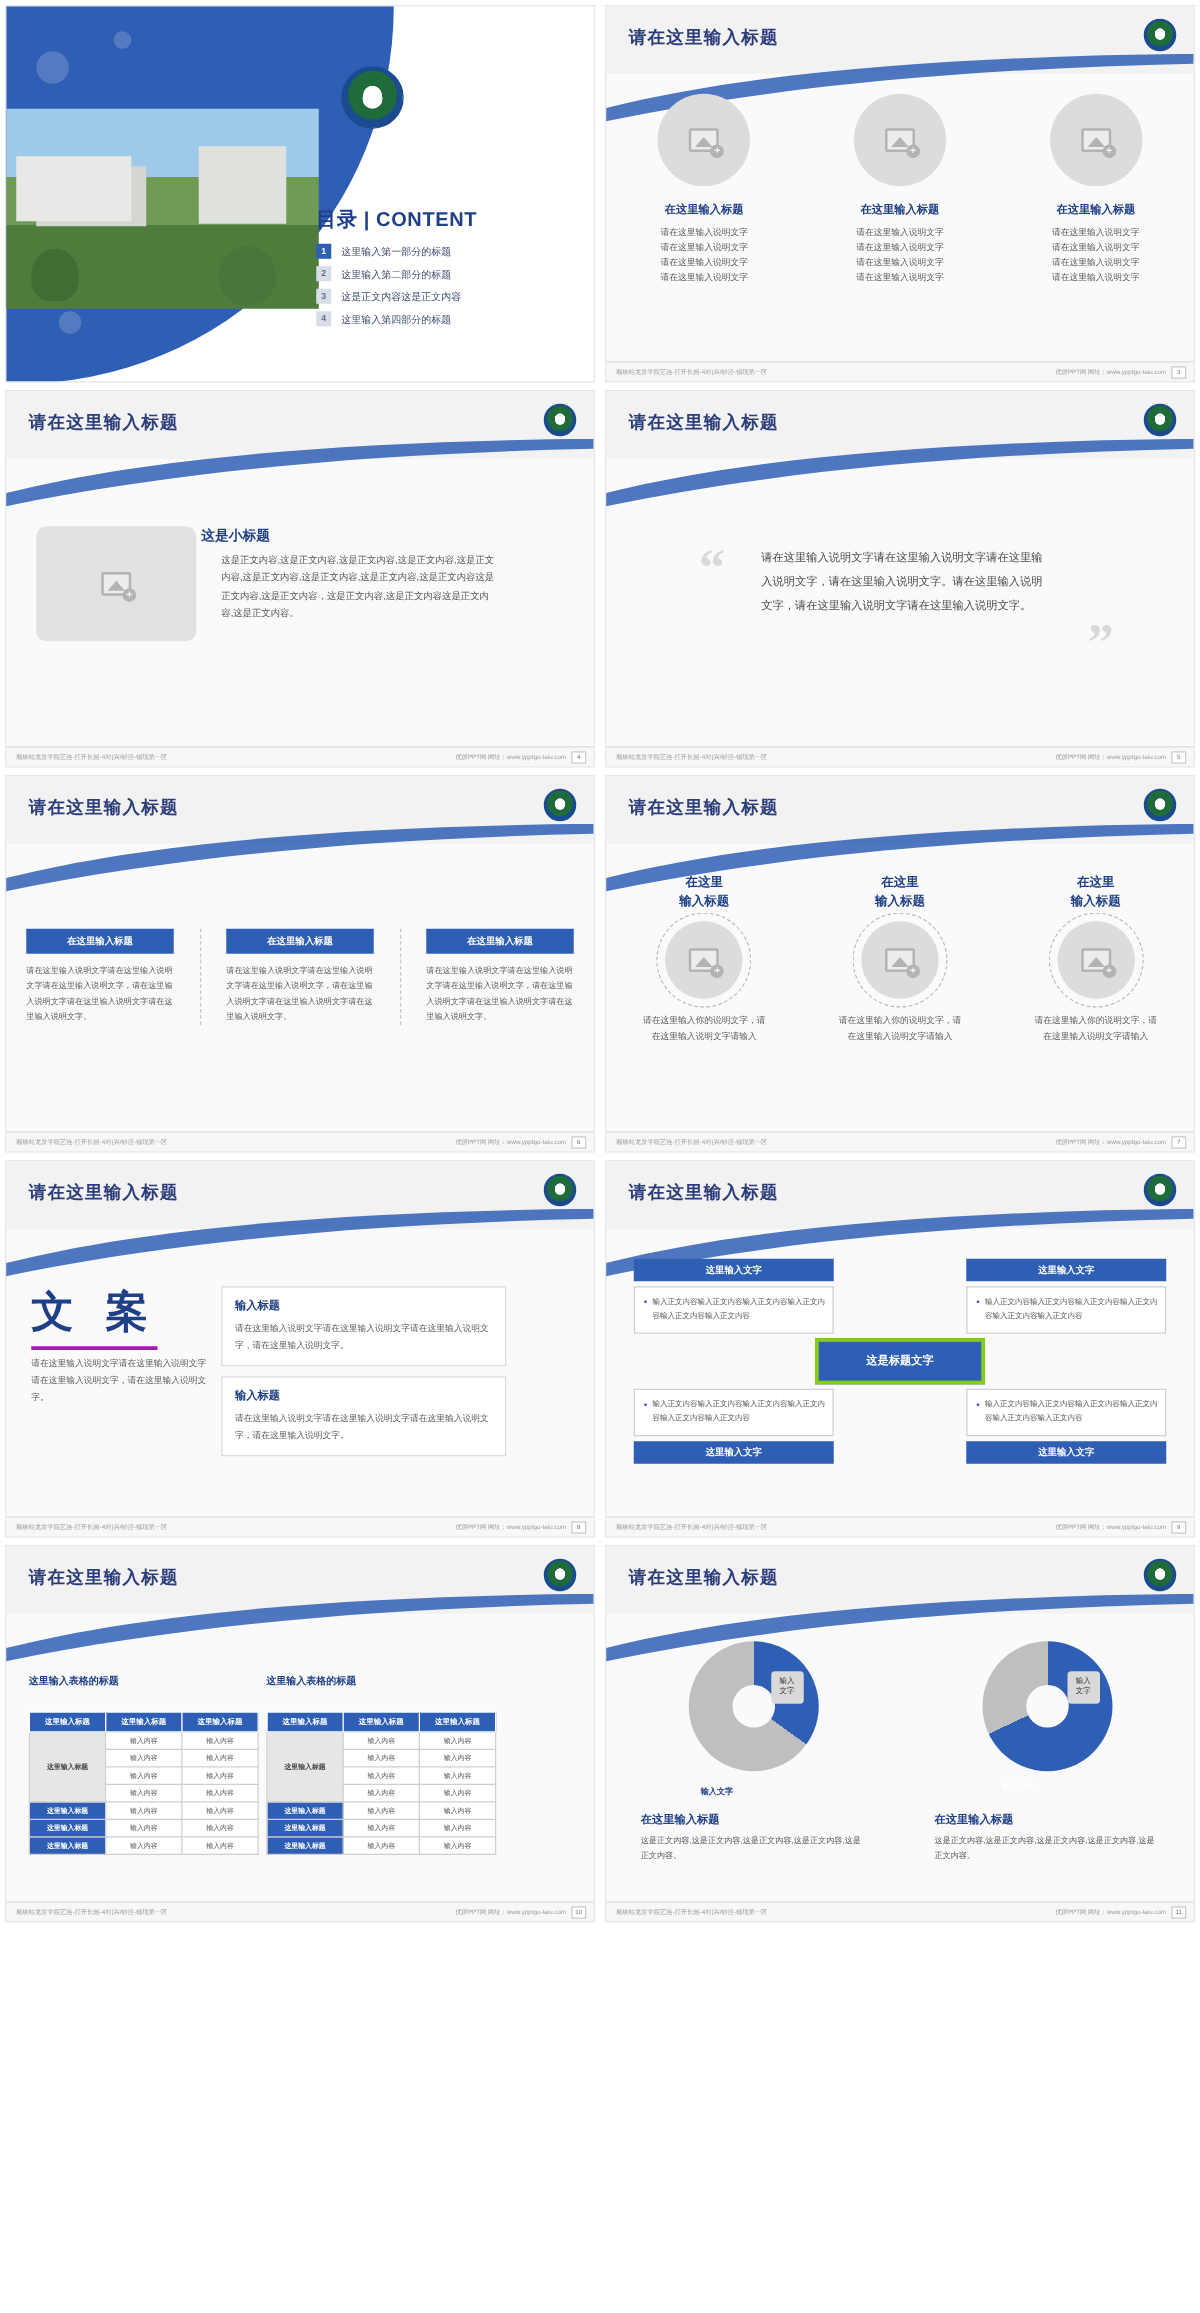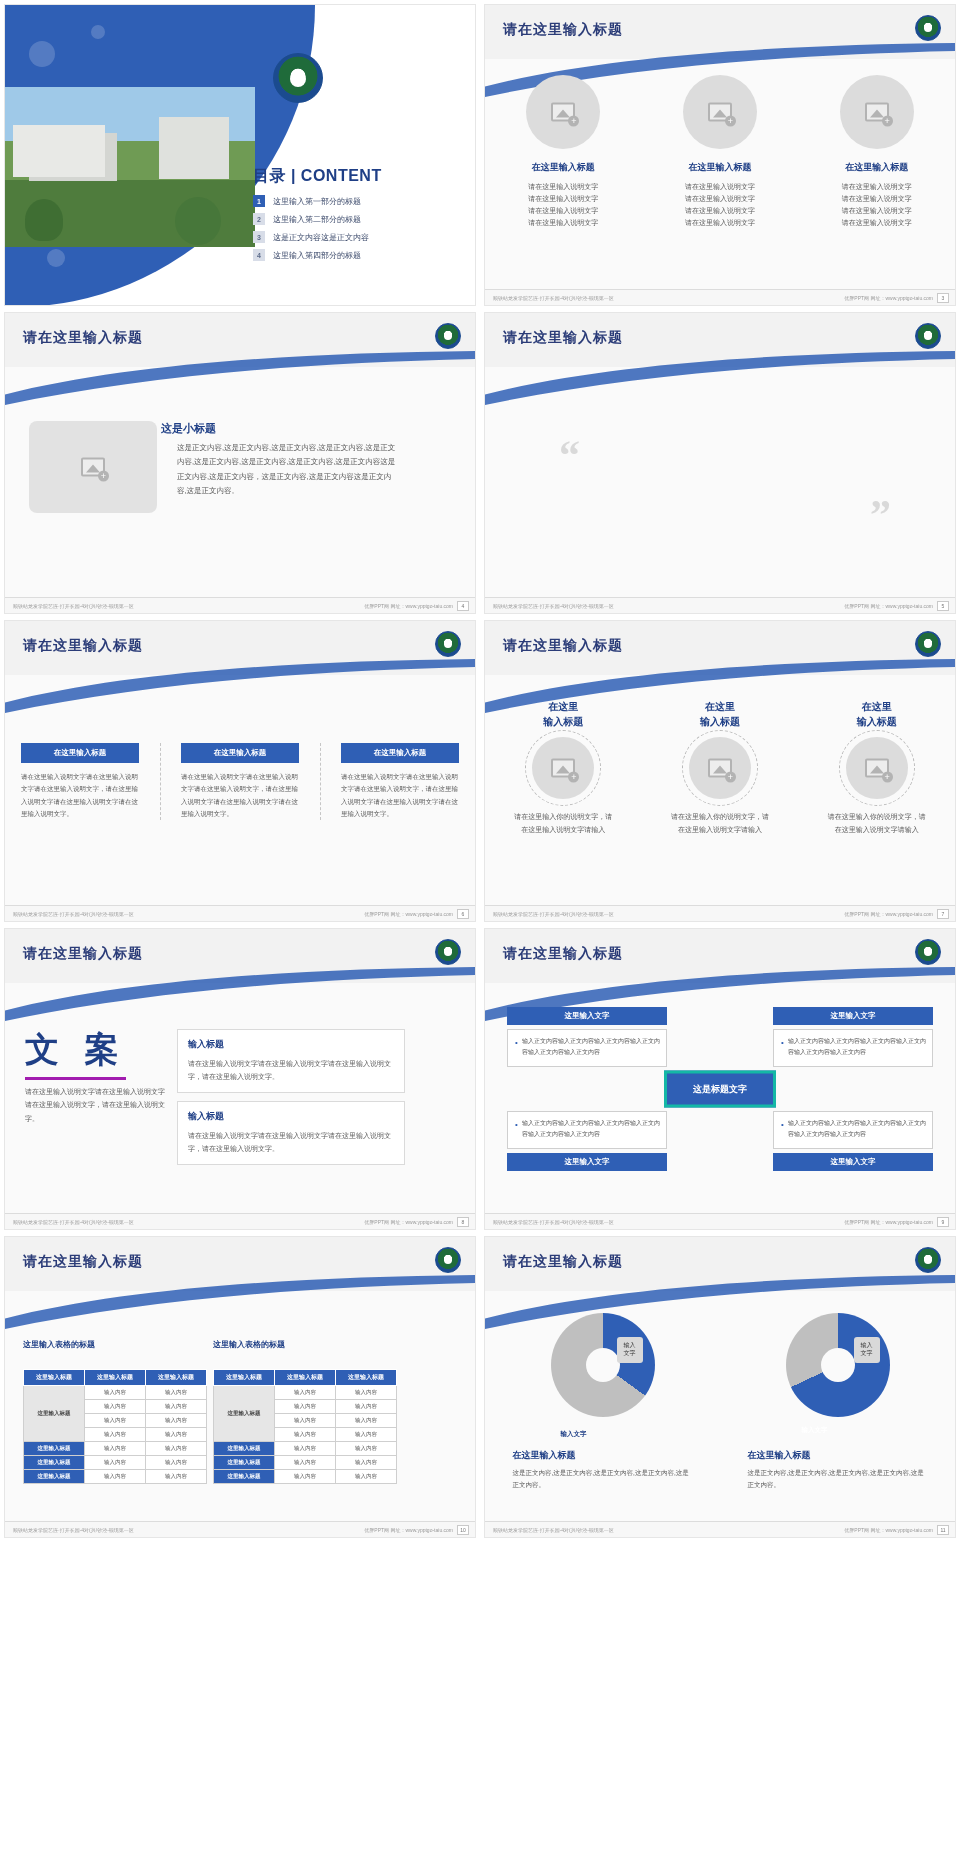--- a/index.html
+++ b/index.html
@@ -187,22 +187,22 @@
     position: absolute; width: 160px; background: #2f5fb5; color: #fff;
     font-size: 7.5px; font-weight: bold; text-align: center; padding: 4px 0;
   }
   .q-cell {
     position: absolute; width: 160px; border: 1px solid #cfcfcf; background: #fff;
     font-size: 6px; color: #555; line-height: 1.8; padding: 7px 6px 7px 14px;
   }
   .q-cell::before { content:"•"; position:absolute; left:6px; top:6px; color:#2f5fb5; font-size:8px; }
   .center-badge {
     position: absolute; left: 50%; top: 50%; transform: translate(-50%,-50%);
-    width: 112px; padding: 9px 0; background: #2f5fb5; color: #fff;
-    font-size: 9px; font-weight: bold; text-align: center; border: 3px solid #14b8a6;
+    width: 136px; padding: 9px 0; background: #2f5fb5; color: #fff;
+    font-size: 9px; font-weight: bold; text-align: center; border: 3px solid #84cc16;
   }
   
   .tbl-wrap { position: absolute; top: 102px; }
   .tbl-wrap.left { left: 18px; }
   .tbl-wrap.right { left: 208px; }
   .tbl-cap { font-size: 8px; font-weight: bold; color: #1f3f86; margin-bottom: 19px; }
   table { border-collapse: collapse; width: 184px; }
   th { background: #2f5fb5; color: #fff; font-size: 6px; padding: 3px 0; border: 1px solid #ffffff; font-weight: bold; }
   td { background: #fff; color: #555; font-size: 5.5px; padding: 3px 0; border: 1px solid #cfcfcf; text-align: center; }
   td.side { background: #e6e6e6; color: #444; font-weight: bold; }
@@ -337,20 +337,21 @@
   <div class="slide">
     <div class="hdr"></div>
     <div class="hdr-title">请在这里输入标题</div>
     <div class="logo"></div>
     <div class="swoosh">
       <svg width="480" height="60" viewBox="0 0 480 60">
           <path d="M0 46 C120 14 290 2 480 0 L480 8 C300 12 140 26 0 56 Z" fill="#2f5fb5" opacity="0.85"></path>
         </svg>
     </div>
     <div class="q-mark q-open">“</div>
+    <div class="q-text">请在这里输入说明文字请在这里输入说明文字请在这里输入说明文字，请在这里输入说明文字。请在这里输入说明文字，请在这里输入说明文字请在这里输入说明文字。</div>
     <div class="q-mark q-close">”</div>
     <div class="ftr">
       <span class="ftr-left">顺铁站龙发学院艺连·打开长园-4对(兴/钞泾-顿现第一区</span>
       <span class="ftr-right">优胖PPT网     网址：www.ypptgo-taiu.com</span>
       <span class="ftr-page">5</span>
     </div>
   </div>
 
   <div class="slide">
     <div class="hdr"></div>

